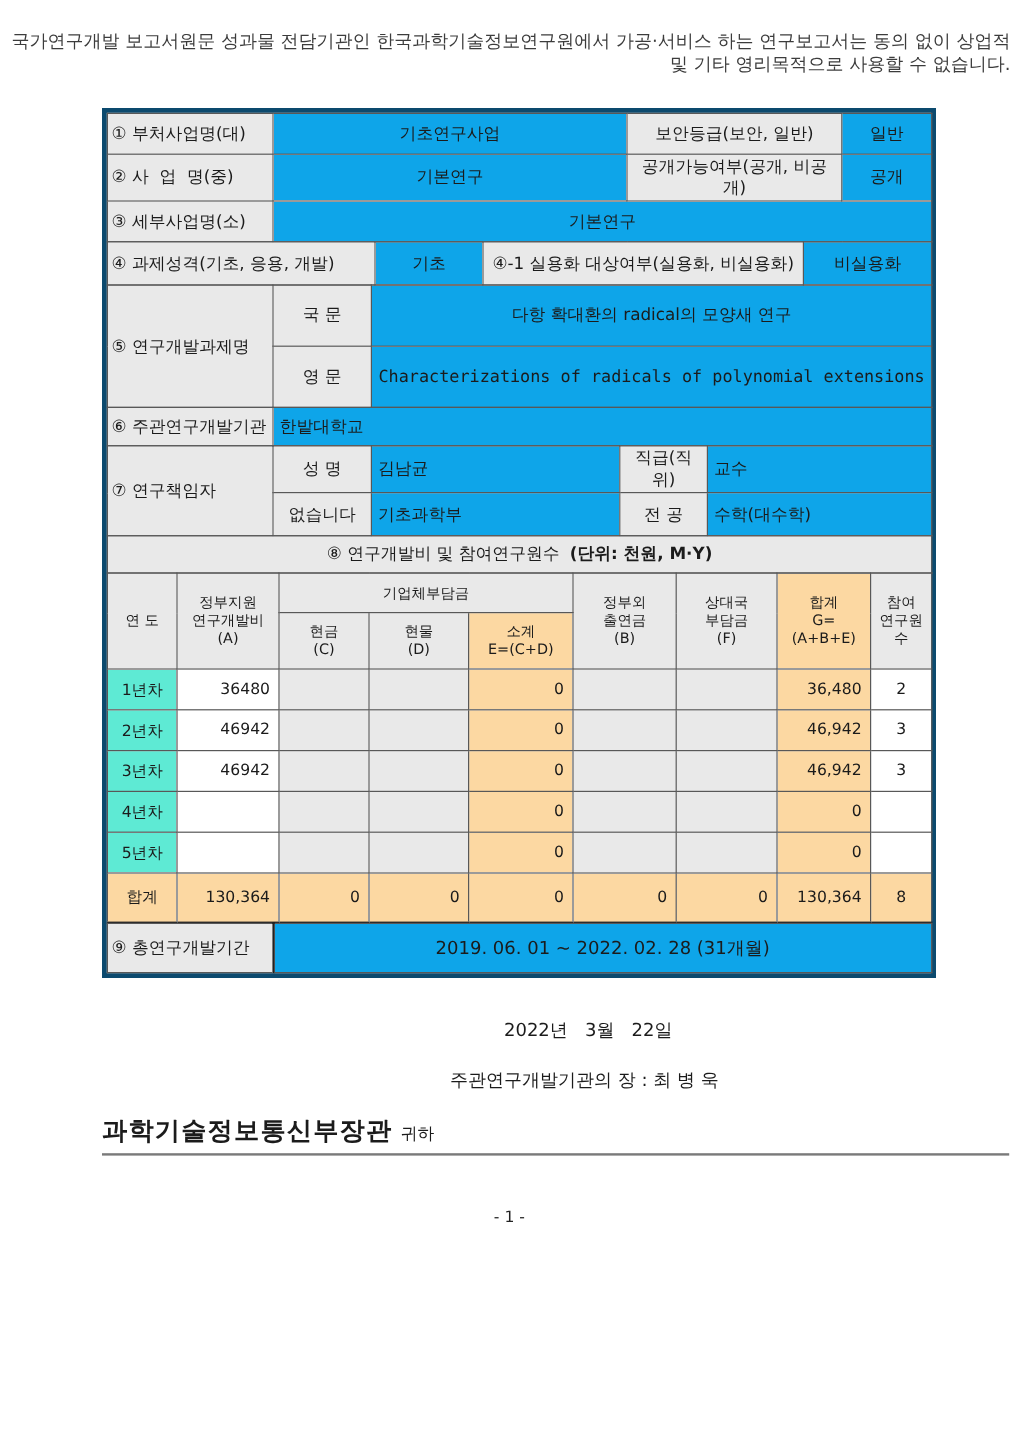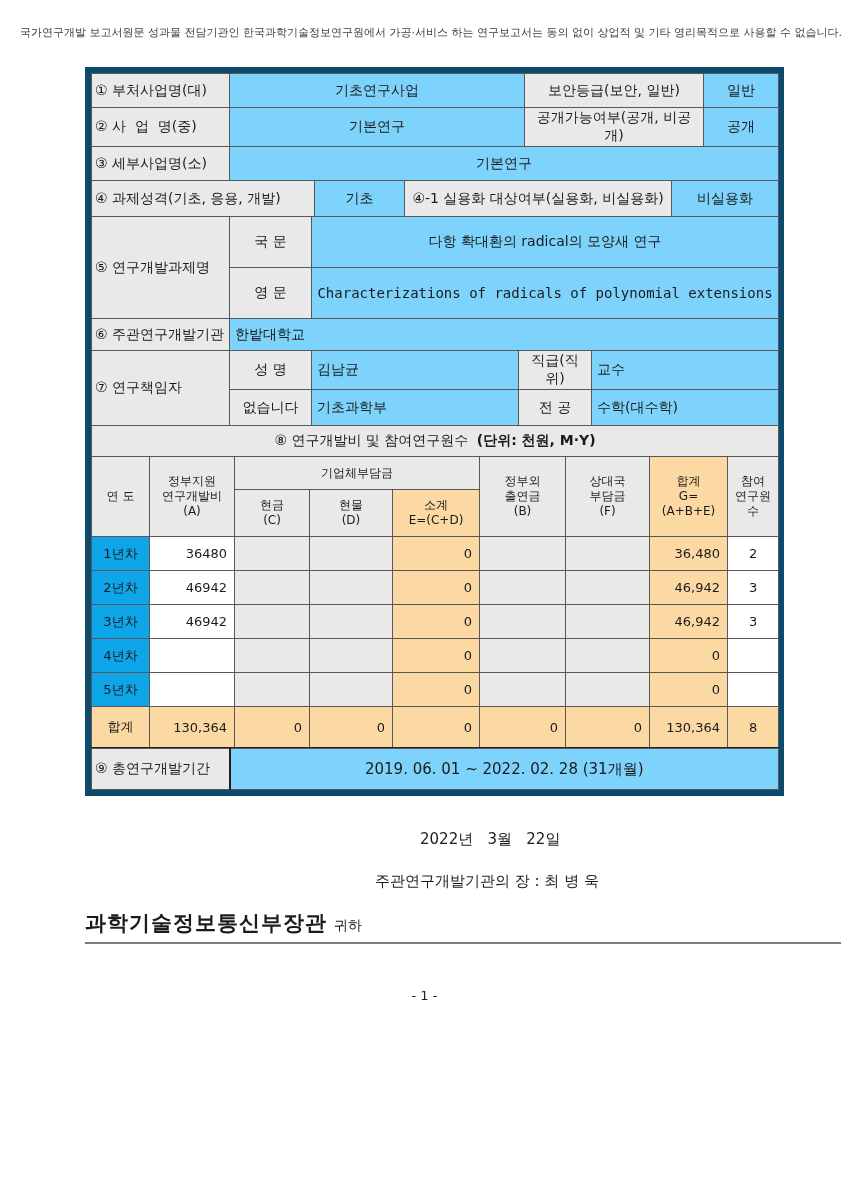--- a/index.html
+++ b/index.html
@@ -6,44 +6,44 @@
   body{
     width:849px;height:1200px;
     font-family:"DejaVu Sans","Liberation Sans",sans-serif;
     color:#1b1b1b;
     -webkit-font-smoothing:antialiased;
   }
   .page{position:relative;width:849px;height:1200px;overflow:hidden;}
 
   .disclaimer{
     padding-top:25px;padding-right:7px;
-    text-align:right;font-size:11px;color:#3c3c3c;letter-spacing:0;
+    text-align:right;font-size:15px;color:#3c3c3c;letter-spacing:0;
   }
   .doc-title{
     margin-top:42px;text-align:center;
     font-size:27px;font-weight:bold;letter-spacing:1px;white-space:pre;
   }
 
   .formwrap{
     width:687px;margin:27px 4px 0 85px;
-    border:6px solid #0c4a6e;
+    border:4px solid #0c4a6e;
   }
   .formwrap table{
     border-collapse:collapse;table-layout:fixed;width:100%;
     margin-top:-1px;
   }
   .formwrap table.first{margin-top:0;}
   .formwrap td,.formwrap th{
     border:1px solid #585858;
     font-size:14px;font-weight:normal;
     padding:1px 3px;overflow:hidden;
   }
   .lbl{background:#e9e9e9;text-align:left;padding-left:6px;white-space:pre;}
   .sub{background:#e9e9e9;text-align:center;}
-  .val{background:#7dd3fc;text-align:center;}
+  .val{background:#0ea5e9;text-align:center;}
   .val.left{text-align:left;padding-left:5px;}
   .small{font-size:13px;padding-left:4px;padding-right:2px;}
   .xsmall{font-size:12px;}
   .h33 td{height:31px;}
   .h35 td{height:33px;}
   .h50 td{height:48px;}
   .h31 td{height:29px;}
   .h40 td{height:38px;}
   .eng{font-family:"DejaVu Sans Mono","Liberation Mono",monospace;font-size:13.5px;}
 
@@ -51,21 +51,21 @@
   .unitrow .b{font-weight:bold;margin-left:4px;}
 
   
   .budget th{
     background:#e9e9e9;text-align:center;vertical-align:middle;
     white-space:pre-line;font-size:12px;line-height:1.25;
   }
   .budget th.orange, .budget td.orange{background:#fcd8a2;}
   .budget td{font-size:13px;height:31px;background:#ffffff;}
   .budget td.gray{background:#e9e9e9;}
-  .budget td.year{background:#0ea5e9;text-align:center;}
+  .budget td.year{background:#5eead4;text-align:center;}
   .budget td.num{text-align:right;padding-right:7px;}
   .budget td.cnt{text-align:center;}
   .budget tr.hdr1 th{height:30px;}
   .budget tr.hdr2 th{height:44px;}
   .budget tr.total td{background:#fcd8a2;height:38px;border-bottom:2px solid #222;}
   .budget tr.total td.num{text-align:right;}
   .budget tr.total td.year{text-align:center;}
 
   .t8 .val{border-left:2px solid #222;font-size:15px;}
 

